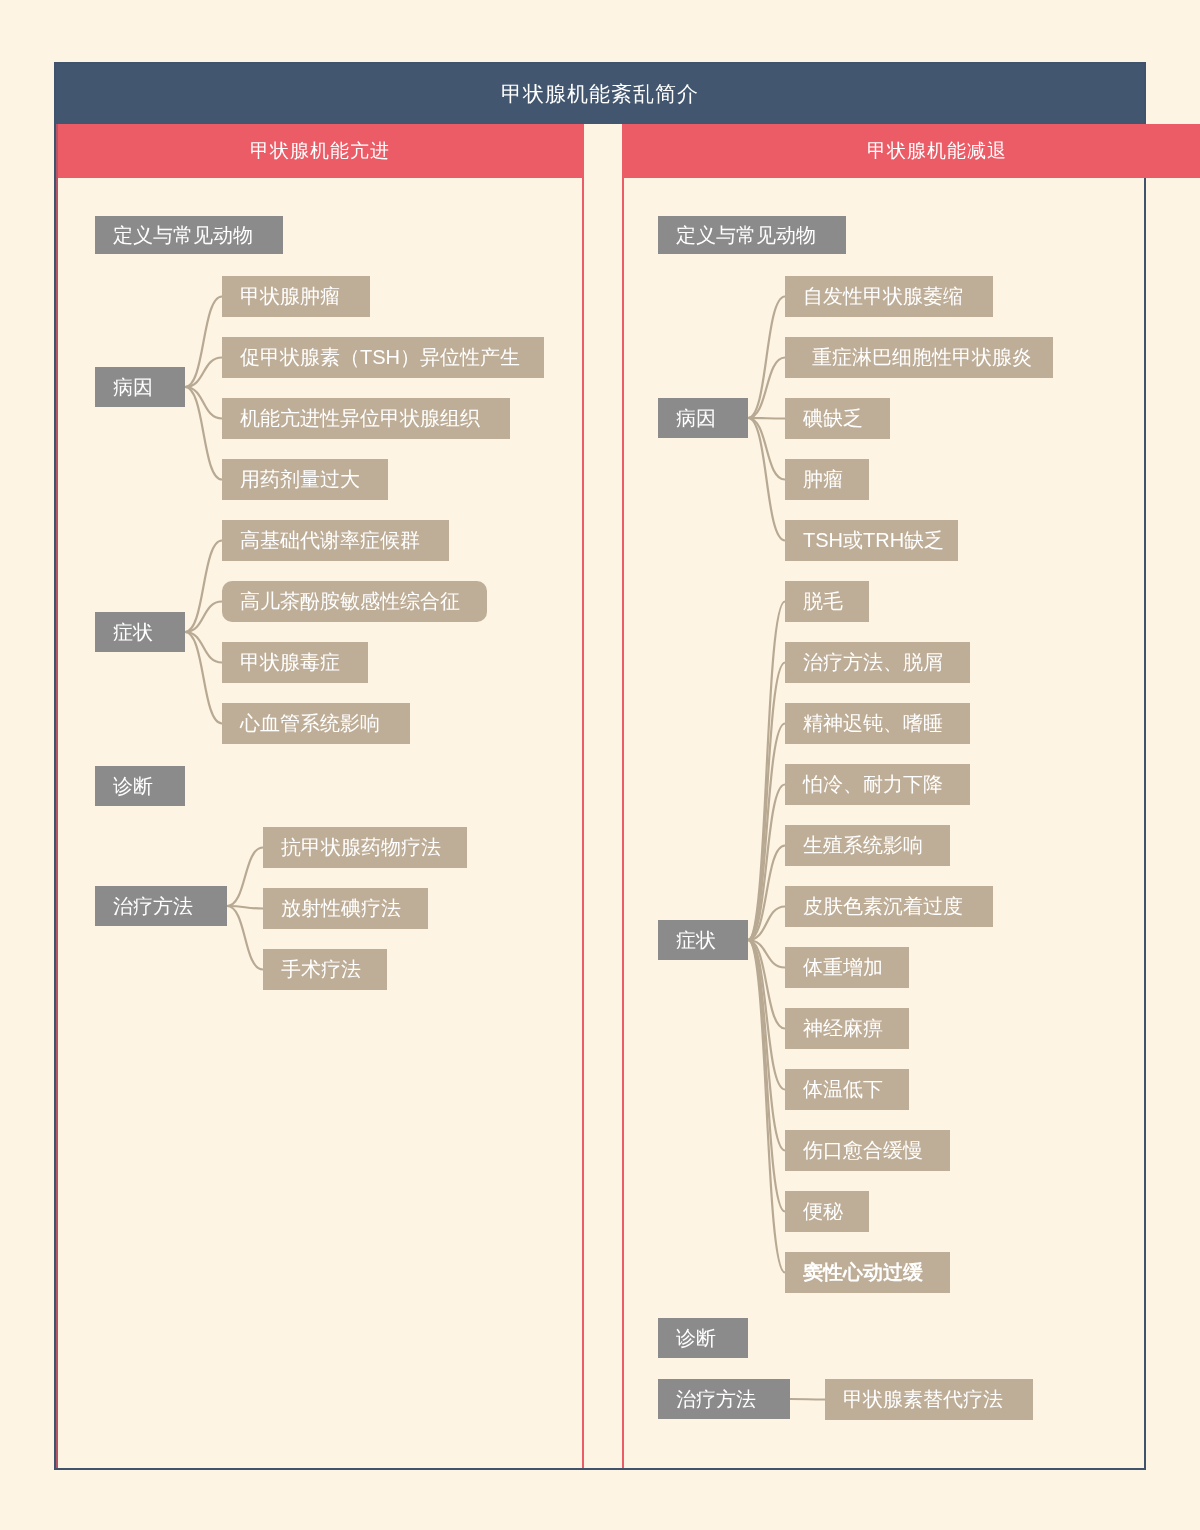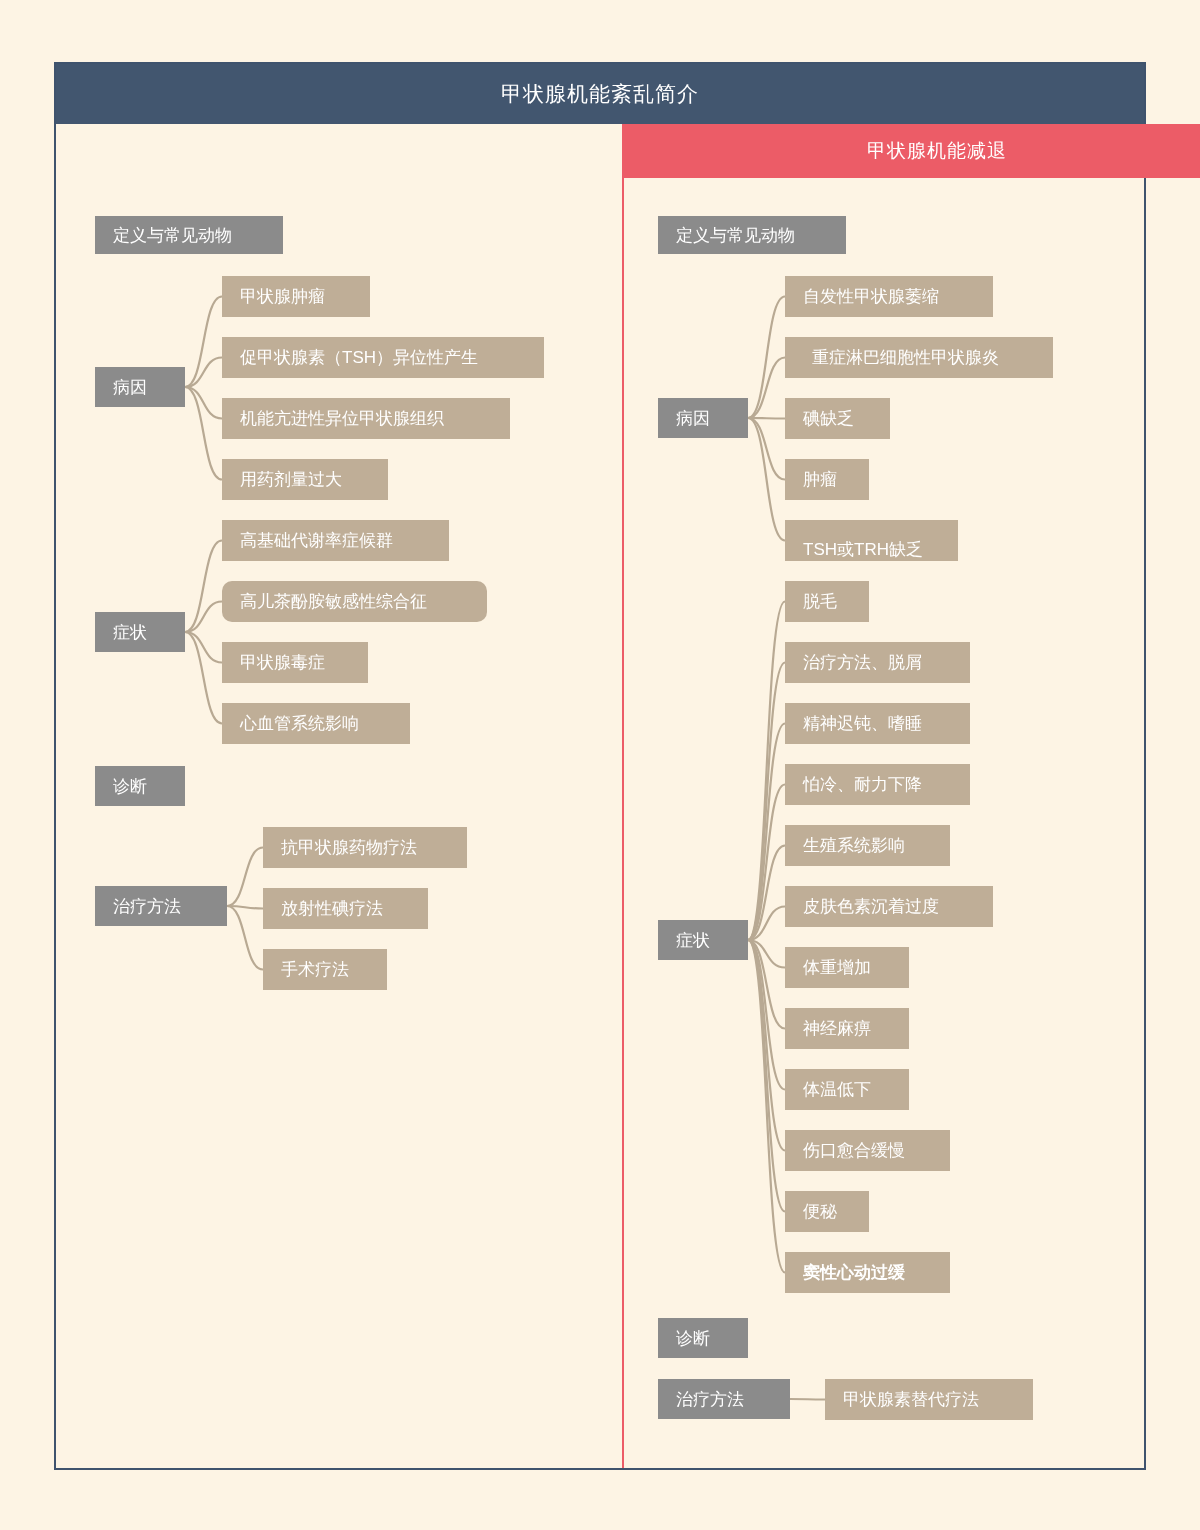--- a/index.html
+++ b/index.html
@@ -37,41 +37,44 @@
     background:#ec5c67;color:#ffffff;font-size:19px;
     display:flex;align-items:center;justify-content:center;
     letter-spacing:1px;
   }
 
   
   .node{
     position:absolute;
     display:flex;align-items:center;
     color:#ffffff;
-    font-size:17px;
+    font-size:20px;
     box-sizing:border-box;
     white-space:nowrap;
     padding-left:18px;
   }
   .node.lvl1{background:#8b8b8b;}
   .node.lvl2{background:#bfae97;}
 
   
   svg.links{position:absolute;left:0;top:0;width:1200px;height:1530px;pointer-events:none;}
   svg.links path{fill:none;stroke:#b8a993;stroke-width:2.2;}
 </style>
 </head>
 <body>
 
 <div id="root">
 
   <div class="frame"></div>
 
   <div class="main-title">甲状腺机能紊乱简介</div>
 
+  <div class="panel left">
+    <div class="panel-header">甲状腺机能亢进</div>
+  </div>
 
   <div class="panel right">
     <div class="panel-header">甲状腺机能减退</div>
   </div>
 
   <svg class="links" id="links">
       <path d="M 185 387 C 205.35 387, 201.65 296.5, 222 296.5"></path>
       <path d="M 185 387 C 205.35 387, 201.65 357.5, 222 357.5"></path>
       <path d="M 185 387 C 205.35 387, 201.65 418.5, 222 418.5"></path>
       <path d="M 185 387 C 205.35 387, 201.65 479.5, 222 479.5"></path>
@@ -162,21 +165,21 @@
       </div>
       <div class="node lvl2" style="left: 785px; top: 337px; width: 268px; height: 41px; padding-left: 27px;">
         <span>重症淋巴细胞性甲状腺炎</span>
       </div>
       <div class="node lvl2" style="left: 785px; top: 398px; width: 105px; height: 41px;">
         <span>碘缺乏</span>
       </div>
       <div class="node lvl2" style="left: 785px; top: 459px; width: 84px; height: 41px;">
         <span>肿瘤</span>
       </div>
-      <div class="node lvl2" style="left: 785px; top: 520px; width: 173px; height: 41px; align-items: flex-end;">
+      <div class="node lvl2" style="left: 785px; top: 520px; width: 173px; height: 41px;">
         <span>TSH或TRH缺乏</span>
       </div>
       <div class="node lvl1" style="left: 658px; top: 920px; width: 90px; height: 40px;">
         <span>症状</span>
       </div>
       <div class="node lvl2" style="left: 785px; top: 581px; width: 84px; height: 41px;">
         <span>脱毛</span>
       </div>
       <div class="node lvl2" style="left: 785px; top: 642px; width: 185px; height: 41px;">
         <span>治疗方法、脱屑</span>

